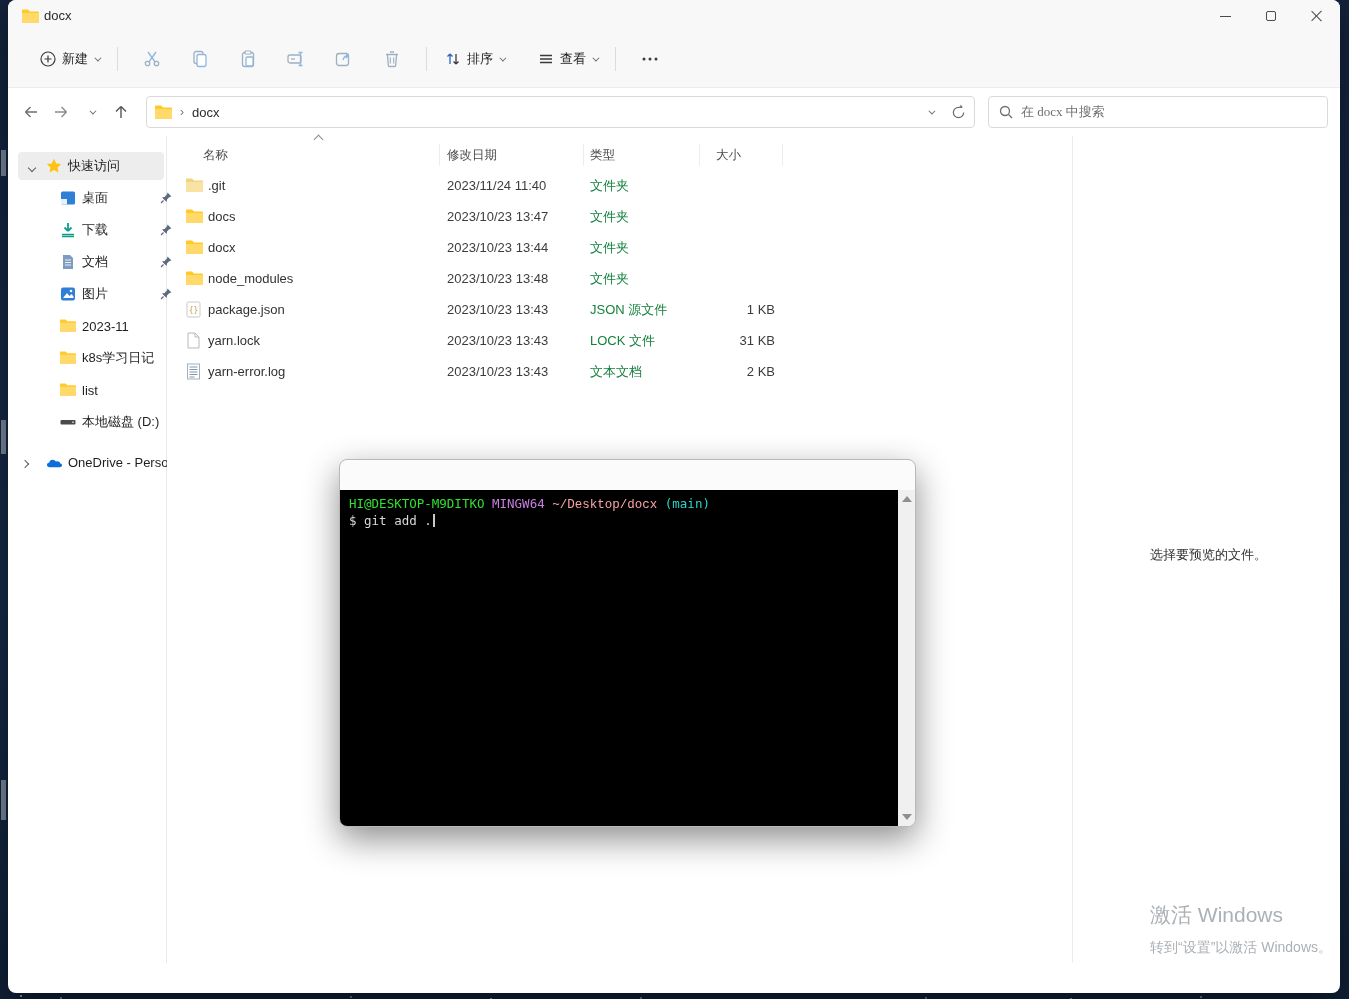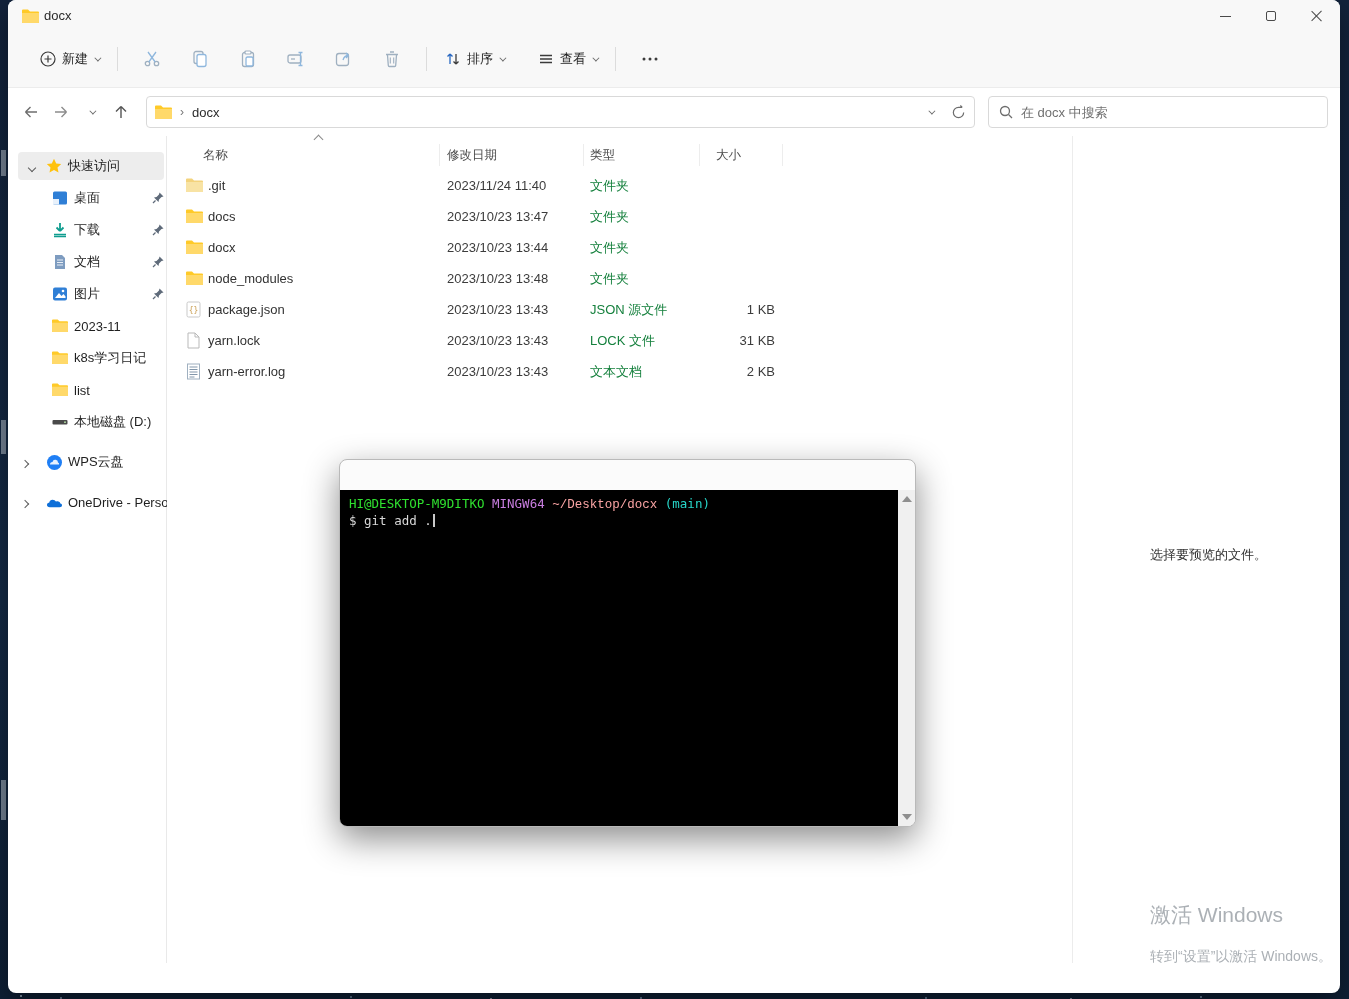--- a/index.html
+++ b/index.html
@@ -35,32 +35,32 @@
   .tbtn { display:flex; align-items:center; gap:6px; padding:6px 8px; border-radius:4px; color:#1f1f1f; font-size:13px; }
   .tsep { width:1px; height:24px; background:#dcdcdc; margin:0 10px; }
   .icbtn { width:40px; height:36px; display:flex; align-items:center; justify-content:center; margin:0 4px; }
   .chev { display:inline-block; width:7px; height:7px; border-right:1.3px solid #6a6a6a; border-bottom:1.3px solid #6a6a6a; transform:rotate(45deg) translateY(-2px); }
   .chev.sm { width:5px; height:5px; }
 
   .navrow { position:absolute; left:0; top:88px; right:0; height:48px; background:#fff; display:flex; align-items:center; }
   .navbtn { width:30px; height:30px; display:flex; align-items:center; justify-content:center; color:#6d6d6d; font-size:16px; }
   .addressbar { position:absolute; left:138px; top:8px; width:829px; height:32px; background:#fff; border:1px solid #d9d9d9; border-radius:4px; display:flex; align-items:center; padding:0 8px; }
   .searchbox { position:absolute; left:980px; top:8px; width:340px; height:32px; background:#fff; border:1px solid #d9d9d9; border-radius:4px; display:flex; align-items:center; padding:0 10px; }
-  .searchbox input { border:none; outline:none; flex:1; font-size:13px; color:#333; font-family:Liberation Sans, sans-serif; background:transparent; }
+  .searchbox input { border:none; outline:none; flex:1; font-size:13px; color:#333; font-family:Liberation Serif, serif; background:transparent; }
   .searchbox input::placeholder { color:#5f5f5f; opacity:.9; }
   .crumb-sep { color:#777; margin:0 8px; font-size:12px; }
   .addr-right { margin-left:auto; display:flex; align-items:center; gap:18px; color:#6d6d6d; }
 
   .main { position:absolute; left:0; top:136px; right:0; bottom:30px; background:#fff; }
   
   .sidebar { position:absolute; left:0; top:0; width:159px; bottom:0; border-right:1px solid #e9e9e9; font-size:13px; color:#1f1f1f; }
   .qa-row { position:absolute; left:10px; top:16px; width:146px; height:28px; background:#ededed; border-radius:4px; display:flex; align-items:center; }
   .qa-row .expander { width:28px; text-align:center; }
   .side-list { position:absolute; left:0; top:46px; width:100%; }
-  .side-item { height:32px; display:flex; align-items:center; position:relative; }
+  .side-item { height:32px; display:flex; align-items:center; position:relative;margin-left:8px; }
   .side-item .sicon { position:absolute; left:44px; width:16px; height:16px; }
   .side-item .slabel { position:absolute; left:66px; white-space:nowrap; overflow:hidden; max-width:88px; }
   .side-item .pin { position:absolute; left:144px; top:9px; }
   .roots-list { position:absolute; left:0; top:306px; width:100%; }
   .root-item { height:40px; display:flex; align-items:center; position:relative; }
   .root-item .expander { position:absolute; left:14px; color:#6d6d6d; font-size:13px; }
   .root-item .sicon { position:absolute; left:38px; width:17px; height:17px; }
   .root-item .slabel { position:absolute; left:60px; white-space:nowrap; overflow:hidden; max-width:99px; }
   .expander-glyph { display:inline-block; width:6px; height:6px; border-right:1.3px solid #5c5c5c; border-bottom:1.3px solid #5c5c5c; }
   .exp-down { transform:rotate(45deg); } .exp-right { transform:rotate(-45deg); }
@@ -110,21 +110,21 @@
   .sc-up { position:absolute; top:6px; left:4px; width:0; height:0; border-left:5px solid transparent; border-right:5px solid transparent; border-bottom:6px solid #8f8f8f; }
   .sc-down { position:absolute; bottom:6px; left:4px; width:0; height:0; border-left:5px solid transparent; border-right:5px solid transparent; border-top:6px solid #8f8f8f; }
   .c-user { color:#2fe02f;margin-top:47px; } .c-host { color:#c77dde; } .c-path { color:#fca5a5;font-family:Liberation Mono, monospace; } .c-branch { color:#27d5c8; }
   .c-cmd { color:#d8d8d8; }
   .cursor { display:inline-block; width:2px; height:13px; background:#c8c8c8; vertical-align:-2px; margin-left:1px; }
   .mintty-ic { position:relative; width:16px; height:16px; margin-left:9px; }
   .mintty-ic i { position:absolute; width:6px; height:6px; transform:rotate(45deg); border-radius:1px; }
 
   
   .watermark { position:absolute; left:1150px; top:901px; color:rgba(150,156,163,.8); pointer-events:none; }
-  .wm1 { font-size:21px; } .wm2 { font-size:14px; margin-top:19px; white-space:nowrap; }
+  .wm1 { font-size:21px; } .wm2 { font-size:14px; margin-top:10px; white-space:nowrap; }
 </style>
 </head>
 <body>
 
 <div class="desktop">
   <span class="stars" style="left:20px; top:995px"></span>
   <div class="desk-frag" style="left:1px; top:150px; width:5px; height:26px"></div>
   <div class="desk-frag" style="left:1px; top:420px; width:5px; height:34px"></div>
   <div class="desk-frag" style="left:1px; top:780px; width:5px; height:40px"></div>
 </div>
@@ -350,28 +350,20 @@
         <div class="side-item">
           <svg class="sicon" viewBox="0 0 16 16">
             <rect x="0.5" y="6" width="15" height="4.5" rx="1" fill="#4a4a4a"></rect>
             <circle cx="13" cy="8.2" r="0.9" fill="#b7e3a8"></circle>
           </svg>
           <span class="slabel">本地磁盘 (D:)</span>
         </div>
       </div>
 
       <div class="roots-list">
-        <div class="root-item">
-          <span class="expander"><span class="expander-glyph exp-right"></span></span>
-          <svg class="sicon" viewBox="0 0 17 17">
-            <circle cx="8.5" cy="8.5" r="7.5" fill="#1f7ff5"></circle>
-            <path d="M4 10.5 Q4 8 6.5 8 Q7 5.5 9.5 5.8 Q12 6 12 8.5 Q13.5 9 13 10.5 Z" fill="#e8f2ff"></path>
-          </svg>
-          <span class="slabel">WPS云盘</span>
-        </div>
         <div class="root-item">
           <span class="expander"><span class="expander-glyph exp-right"></span></span>
           <svg class="sicon" viewBox="0 0 18 12">
             <path d="M4 11 Q1 11 1 8.5 Q1 6.2 3.5 6 Q4 3 7 3 Q9.5 3 10.5 5 Q11 4.5 12.5 4.7 Q15 5 15.2 7 Q17 7.2 17 9 Q17 11 14.5 11 Z" fill="#0e6fd8"></path>
           </svg>
           <span class="slabel">OneDrive - Personal</span>
         </div>
       </div>
     </aside>
 

